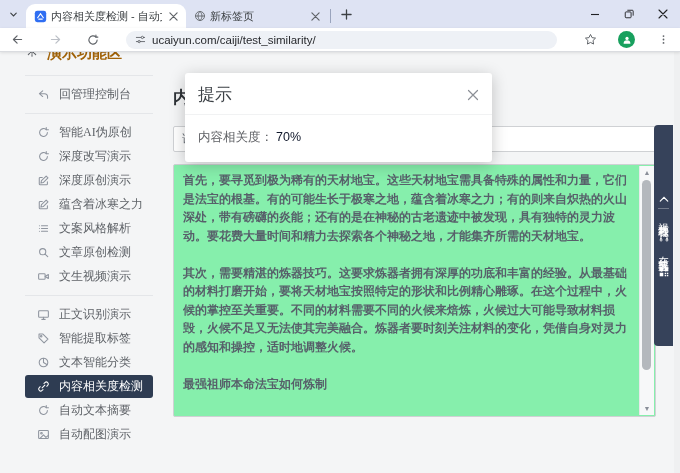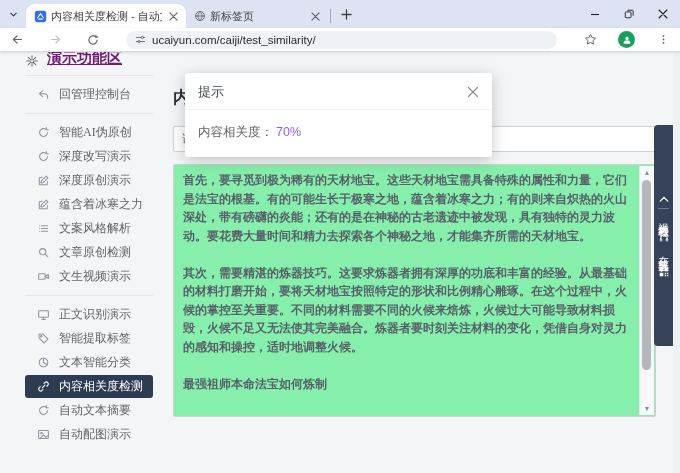--- a/index.html
+++ b/index.html
@@ -21,21 +21,21 @@
   .toolbar { position:absolute; top:28px; left:0; right:0; height:24px; background:#fff; display:flex; align-items:center; padding:0 7px; gap:18px; border-bottom:1px solid #dadce0; box-shadow:0 1px 3px rgba(0,0,0,.10); z-index:5; }
   .nav-btn { width:20px; height:20px; display:flex; align-items:center; justify-content:center; border-radius:50%; flex:none; }
   .urlbox { flex:1; height:18px; background:#eef1f6; border-radius:9px; display:flex; align-items:center; gap:6px; padding:0 9px; margin:0 5px; font-size:11.5px; color:#27292d; }
   .avatar { width:17px; height:17px; border-radius:50%; background:#18a05e; display:flex; align-items:center; justify-content:center; flex:none; }
 
   
   .page { position:absolute; top:52px; left:0; right:0; bottom:0; background:#f4f5f6; overflow:hidden; }
 
   
   .sidebar { position:absolute; left:0; top:0; bottom:0; width:166px; overflow:hidden; }
-  .sb-header { margin:-8px 0 0 25px; height:24px; display:flex; align-items:flex-end; gap:8px; font-size:15px; font-weight:bold; color:#701a75;text-decoration:underline; }
+  .sb-header { margin:-8px 0 0 25px; height:24px; display:flex; align-items:flex-start; gap:8px; font-size:15px; font-weight:bold; color:#a16207; }
   .sb-hr { border:0; border-top:1px solid #e4e6e9; margin:7px 13px 7px 25px; }
   .s-item { display:flex; align-items:center; gap:9px; height:23px; margin:0 13px 1px 25px; padding:0 6px 0 12px; border-radius:3px; font-size:12px; color:#5f6368; cursor:pointer; }
   .s-item .ic { flex:none; color:#8f959f; }
   .s-item.active { color:#fff; background:#2e3c52; }
   .s-item.active .ic { color:#fff; }
   .s-label { white-space:nowrap;font-family:Liberation Serif, serif; }
 
   
   .main { position:absolute; left:166px; top:0; right:0; bottom:0; }
   .page-title { position:absolute; left:7px; top:34px; font-size:17px; font-weight:bold; color:#2f3338; }
@@ -47,21 +47,21 @@
   .v-up { top:0; } .v-down { bottom:0; }
   .v-thumb { position:absolute; left:2px; width:9px; top:14px; height:190px; background:#b4b8bd; border-radius:5px; }
   .btn-row { position:absolute; left:7px; top:382px; width:483px; display:flex; justify-content:center; gap:10px; }
   .btn { height:26px; padding:0 13px; border-radius:3px; font-size:12px; display:flex; align-items:center; cursor:pointer; }
   .btn-primary { background:#409eff; color:#fff; border:1px solid #409eff; }
   .btn-plain { background:#fff; color:#5a5e66; border:1px solid #d5d7dc; }
 
   
   .modal { position:absolute; left:185px; top:73px; width:307px; background:#fff; border-radius:3px; box-shadow:0 3px 16px rgba(0,0,0,.22); z-index:50; }
   .m-head { display:flex; align-items:center; justify-content:space-between; padding:10px 12px 8px 13px; border-bottom:1px solid #f1f2f3; }
-  .m-title { font-size:13px; color:#3d4247; }
+  .m-title { font-size:17px; color:#3d4247; }
   .m-close { width:14px; height:14px; display:flex; align-items:center; justify-content:center; cursor:pointer; color:#8b8f96; }
   .m-body { padding:14px 13px 16px; font-size:12.5px; color:#606266; }
   .m-value { color:#e93a55; margin-left:3px; }
 
   
   .fwidget { position:absolute; right:7px; top:125px; width:19px; height:221px; background:#36425a; border-radius:4px 0 0 4px; color:#fff; display:flex; flex-direction:column; align-items:center; justify-content:center; gap:5px; z-index:40; }
   .fw-label { writing-mode:vertical-rl; font-size:10.5px; letter-spacing:2px; line-height:19px; }
   .fw-hr { width:11px; border-top:1px solid rgba(255,255,255,.3); }
 
   .edge-track { position:absolute; right:0; top:0; bottom:0; width:6px; background:#eff0f1; }
@@ -326,21 +326,21 @@
 <div class="modal">
   <div class="m-head">
     <span class="m-title">提示</span>
     <span class="m-close">
       <svg width="12" height="12" viewBox="0 0 12 12" stroke="currentColor" stroke-width="1.2" stroke-linecap="round">
           <path d="M1.5 1.5l9 9M10.5 1.5l-9 9"></path>
         </svg>
     </span>
   </div>
   <div class="m-body">
-    <span>内容相关度：</span><span class="m-value" style="color: #8b5cf6;">70%</span>
+    <span>内容相关度：</span><span class="m-value" style="color: #0f172a;">70%</span>
   </div>
 </div>
 
 <div class="fwidget" style="background: rgb(54, 66, 90);">
   <svg width="10" height="8" viewBox="0 0 12 8" fill="none" stroke="#fff" stroke-width="1.4" stroke-linecap="round">
       <path d="M1.5 6.5L6 2l4.5 4.5"></path>
     </svg>
   <div class="fw-hr"></div>
   <span class="fw-label">视频教程</span>
   <div class="fw-hr"></div>

